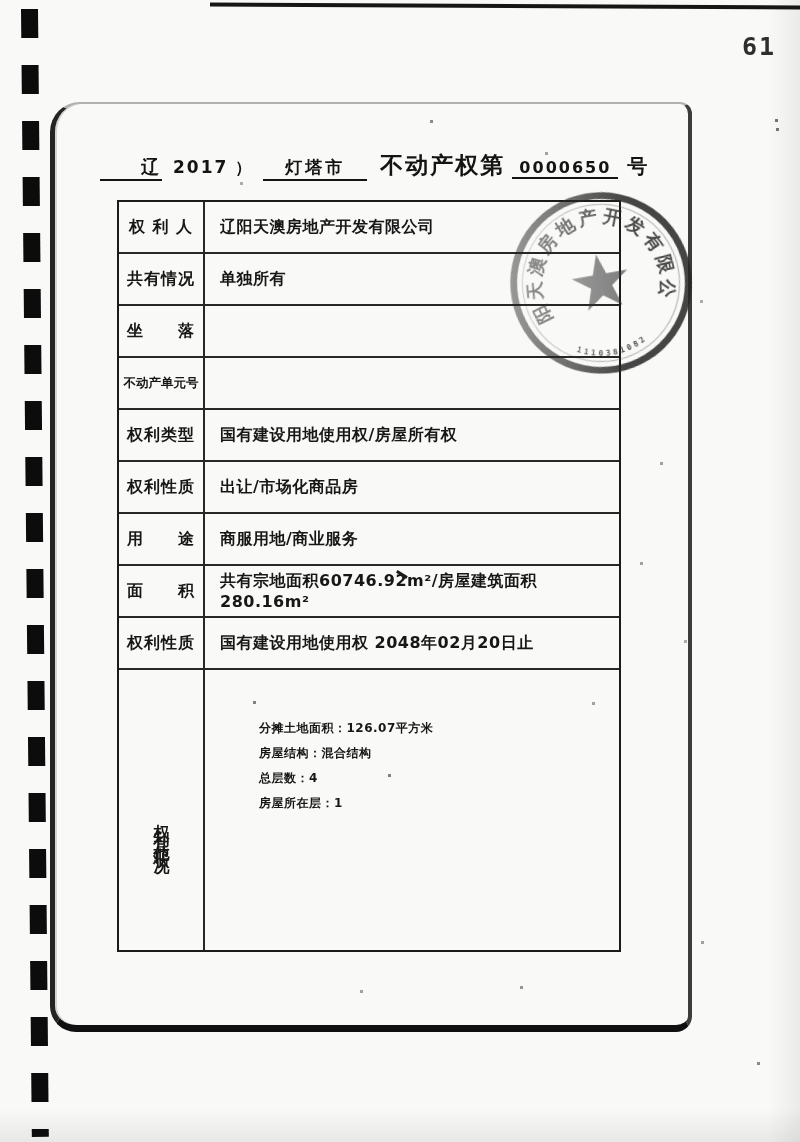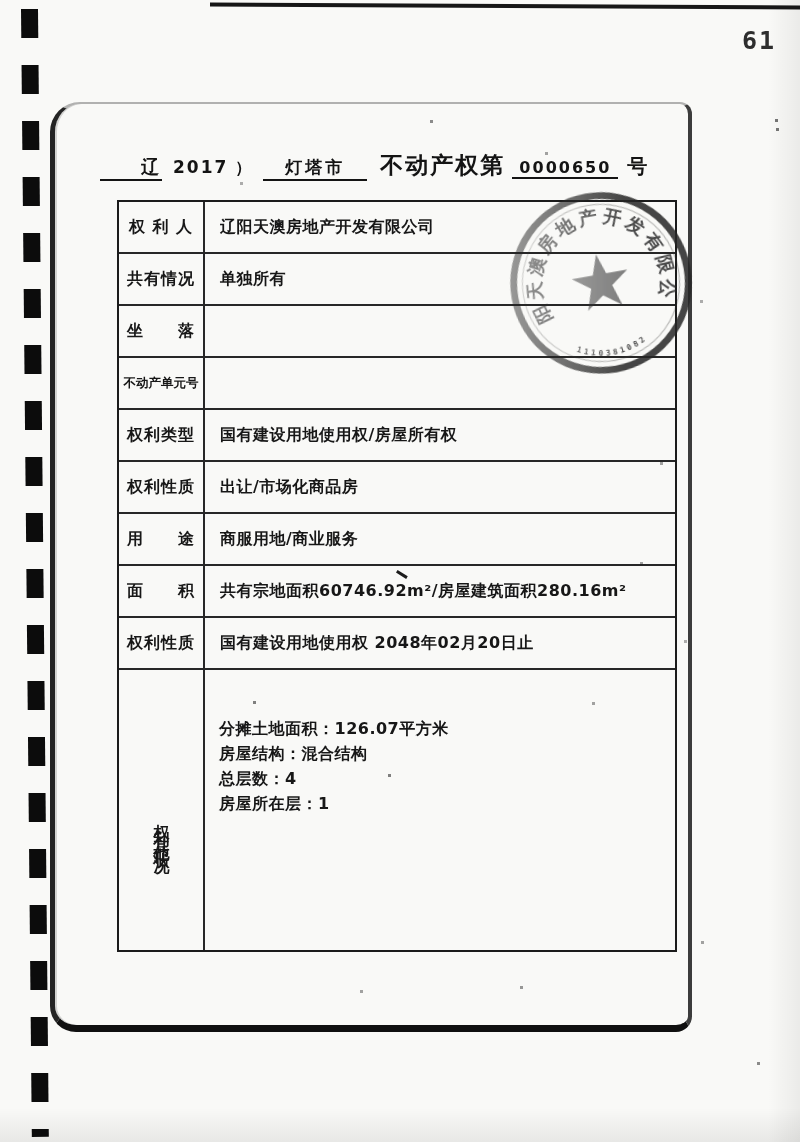--- a/index.html
+++ b/index.html
@@ -21,48 +21,48 @@
     transform:rotate(-.55deg); transform-origin:top center;}
   
   .cert-border{position:absolute; left:50px; top:102px; width:642px; height:930px;
     border-top:2px solid rgba(70,70,70,.40);
     border-right:4px solid #3c3c3c;
     border-bottom:7px solid #101010;
     border-left:5px solid #242424;
     border-radius:30px 12px 16px 26px;
     box-shadow:inset 2px 0 0 rgba(0,0,0,.15);}
   
-  .page-num{position:absolute; left:742px; top:26px; font-family:"DejaVu Sans Mono",monospace;
+  .page-num{position:absolute; left:742px; top:32px; font-family:"DejaVu Sans Mono",monospace;
     font-size:25px; font-weight:bold; color:#2e2e2e; letter-spacing:2px;}
   
   .header{position:absolute; left:100px; top:150px; width:540px;
     display:flex; align-items:baseline; font-weight:bold; color:#141414; white-space:nowrap;}
   .h-u{border-bottom:2.5px solid #141414;}
   .h-region{min-width:62px; text-align:right; font-size:18px; padding-right:3px;}
   .h-year{font-size:17px; margin:0 7px 0 11px; letter-spacing:2px;}
   .h-paren{font-size:16px; margin-right:12px;}
   .h-city{min-width:104px; text-align:center; font-size:17px; letter-spacing:3px;}
   .h-title{font-size:23px; margin:0 7px 0 13px; letter-spacing:2px;font-family:Liberation Serif, serif;}
   .h-serial{min-width:106px; text-align:center; font-size:16px; letter-spacing:2px;}
   .h-suffix{font-size:20px; margin-left:9px;}
   
-  .cert-table{position:absolute; left:117px; top:200px; width:560px; height:752px;
+  .cert-table{position:absolute; left:117px; top:200px; width:504px; height:752px;
     border:2.5px solid #1b1b1b; display:flex; flex-direction:column;}
   .row{flex:0 0 52px; display:flex; border-bottom:2px solid #272727;}
   .row:last-child{border-bottom:none; flex:1;}
   .cell-label{flex:0 0 86px; border-right:2px solid #272727;
     display:flex; align-items:center; justify-content:center;
     font-weight:bold; font-size:16px; letter-spacing:1px; text-align:center;}
   .cell-label.small{font-size:12.5px; letter-spacing:0;}
   .cell-value{flex:1; display:flex; align-items:center; padding-left:15px;
     font-weight:bold; font-size:16px; letter-spacing:.5px;}
   .row-other .cell-label{align-items:center;}
   .v-label{writing-mode:vertical-lr; text-orientation:upright; font-weight:bold;
     font-size:16px; letter-spacing:7px; margin-top:44px;}
-  .other-lines{padding:46px 0 0 14px; font-weight:bold; font-size:16px; line-height:25px;}
+  .other-lines{padding:46px 0 0 14px; font-weight:bold; font-size:12px; line-height:25px;margin-left:40px;}
   
   .seal{position:absolute; left:504px; top:186px; width:194px; height:194px;
     transform:rotate(-10deg); opacity:.85; filter:blur(.3px);
     -webkit-mask-image:linear-gradient(100deg, rgba(0,0,0,.45), #000 60%);
     mask-image:linear-gradient(100deg, rgba(0,0,0,.45), #000 60%);}
   .seal svg{width:100%; height:100%;}
   
   .noise{position:absolute; left:0; top:0; width:3px; height:3px; background:transparent;
     box-shadow:
       430px 120px 0 rgba(30,30,30,.5), 775px 119px 0 rgba(30,30,30,.6),

